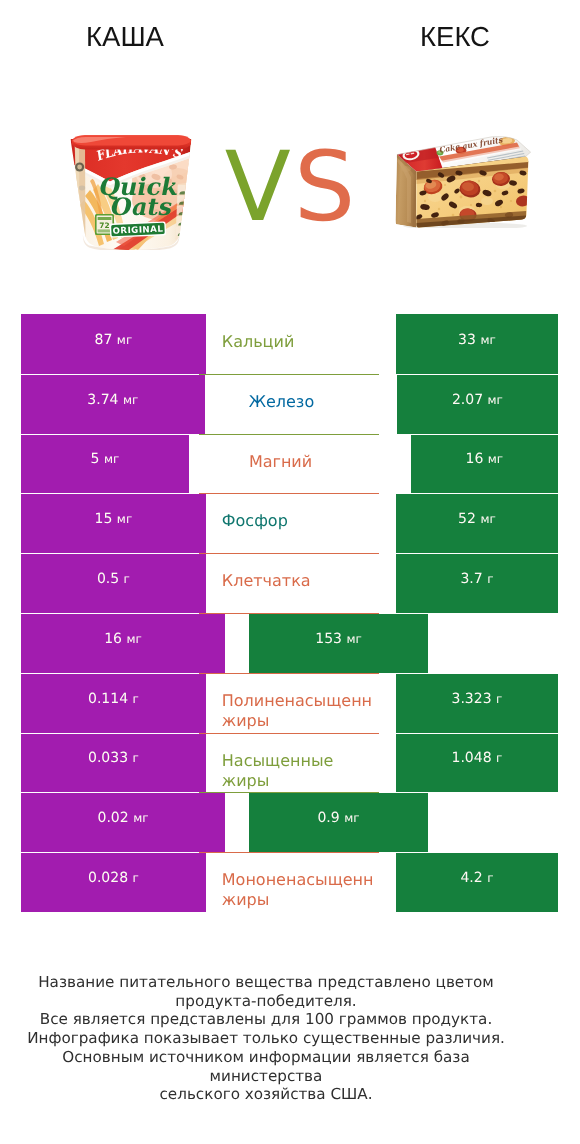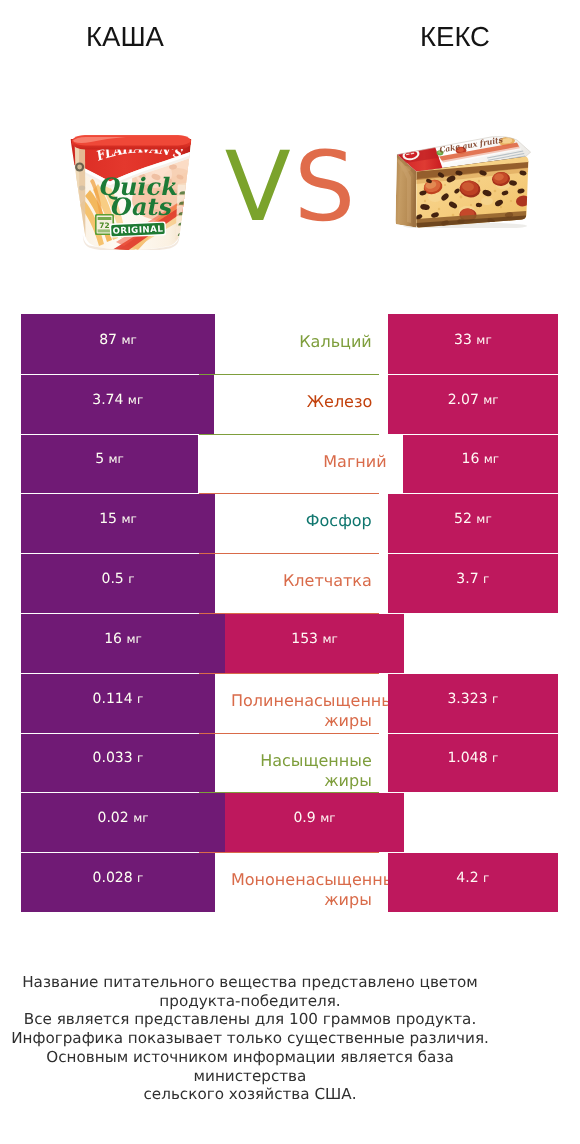--- a/index.html
+++ b/index.html
@@ -19,30 +19,30 @@
   .vsbox .v{color:#7ba32c;}
   .vsbox .s{color:#e06c4b;}
 
   #cup{position:absolute;left:68px;top:134px;width:126px;height:116px;}
   #cake{position:absolute;left:395px;top:135px;width:138px;height:93px;}
 
   .table{position:absolute;left:21px;top:314px;width:537px;height:598px;}
   .row{display:flex;height:59.8px;}
   .cell{display:flex;align-items:center;justify-content:center;text-align:center;
         font-family:"DejaVu Sans",sans-serif;overflow:hidden;box-sizing:border-box;}
-  .c-left{width:204px;background:#701a75;color:#fdfff2;font-size:14px;line-height:20.2px;padding-top:15.8px;align-items:flex-start;}
+  .c-left{width:204px;background:#a21caf;color:#fdfff2;font-size:14px;line-height:20.2px;padding-top:15.8px;align-items:flex-start;}
   .c-mid{width:180px;background:#fff;font-size:16px;padding:18px 16px 0;line-height:20.2px;justify-content:flex-start;align-items:flex-start;}
-  .c-mid > span{width:100%;display:block;text-align:right;}
-  .c-right{width:179px;background:#be185d;color:#fff8f4;font-size:14px;line-height:20.2px;padding-top:15.8px;align-items:flex-start;}
+  .c-mid > span{width:100%;display:block;text-align:left;}
+  .c-right{width:179px;background:#15803d;color:#fff8f4;font-size:14px;line-height:20.2px;padding-top:15.8px;align-items:flex-start;margin-left:24px;}
   .row .unit{font-size:12px;}
   .hr-l{position:absolute;left:0;width:178px;height:1px;background:#ffffff;}
   .hr-m{position:absolute;left:178px;width:180px;height:1px;}
   .hr-r{position:absolute;left:358px;width:179px;height:1px;background:#ffffff;}
 
-  .footer{position:absolute;left:0;width:500px;top:973px;text-align:center;
+  .footer{position:absolute;left:16px;width:500px;top:973px;text-align:center;
           font-family:"DejaVu Sans",sans-serif;font-size:15.2px;color:#2f2f2f;line-height:18.7px;}
 </style>
 </head>
 <body>
 
 <div class="page">
 
   <div class="title" id="t-left">КАША</div>
   <div class="title" id="t-right">КЕКС</div>
 
@@ -326,21 +326,21 @@
         <div class="cell c-mid" style="color: rgb(126, 158, 60);">
           <span>Кальций</span>
         </div>
         <div class="cell c-right">33&nbsp;<span class="unit">мг</span></div>
       </div>
       <div class="hr-l" style="top: 59.8px;"></div>
       <div class="hr-m" style="top: 59.8px; background: rgb(126, 158, 60);"></div>
       <div class="hr-r" style="top: 59.8px;"></div>
       <div class="row">
         <div class="cell c-left">3.74&nbsp;<span class="unit">мг</span></div>
-        <div class="cell c-mid" style="color: #c2410c; padding-left: 44px;">
+        <div class="cell c-mid" style="color: #0369a1; padding-left: 44px;">
           <span>Железо</span>
         </div>
         <div class="cell c-right">2.07&nbsp;<span class="unit">мг</span></div>
       </div>
       <div class="hr-l" style="top: 119.6px;"></div>
       <div class="hr-m" style="top: 119.6px; background: rgb(126, 158, 60);"></div>
       <div class="hr-r" style="top: 119.6px;"></div>
       <div class="row">
         <div class="cell c-left">5&nbsp;<span class="unit">мг</span></div>
         <div class="cell c-mid" style="color: rgb(217, 107, 74); margin-left: 44px;">

